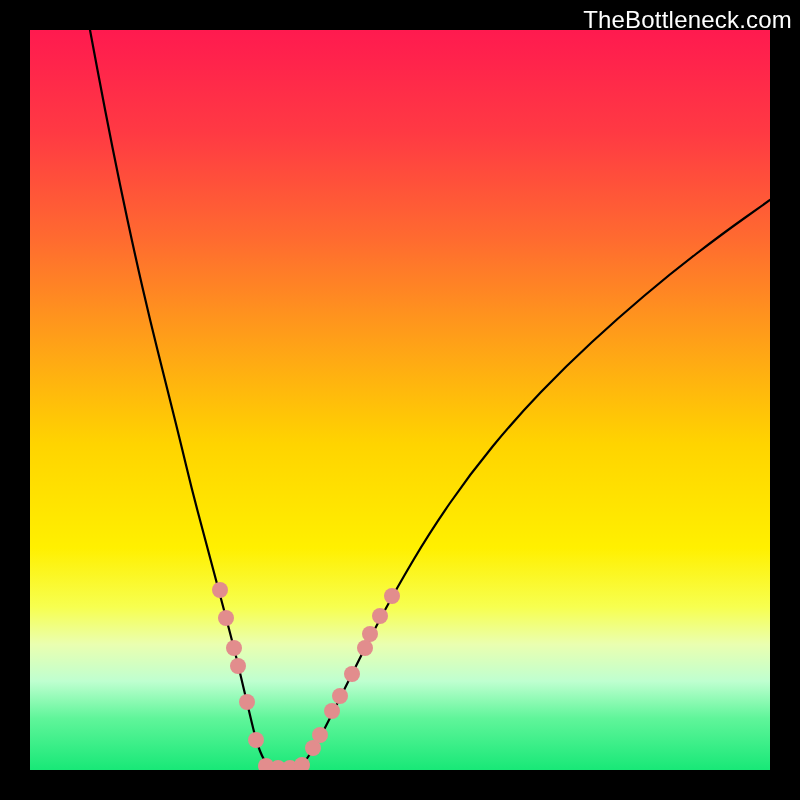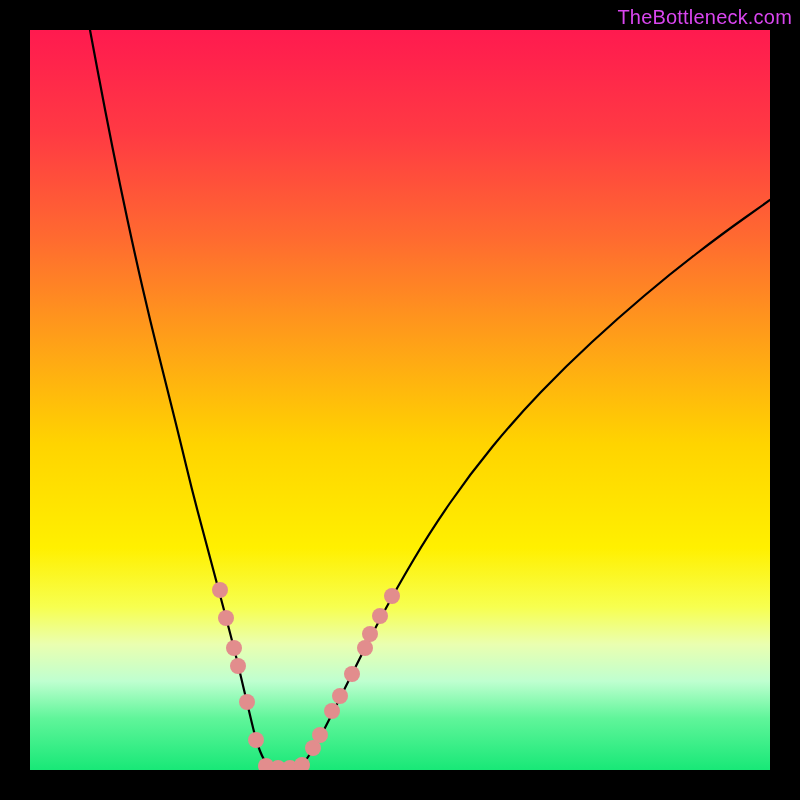--- a/index.html
+++ b/index.html
@@ -24,22 +24,22 @@
     left: 30px;
     top: 30px;
     width: 740px;
     height: 740px;
     overflow: hidden;
   }
   .watermark {
     position: absolute;
     top: 6px;
     right: 8px;
-    color: #d946ef;
-    font-size: 20px;
+    color: #ffffff;
+    font-size: 24px;
     font-weight: 500;
     letter-spacing: 0.2px;
     z-index: 50;
   }
   svg { display: block; }
 </style>
 </head>
 <body>
 
 <div class="frame">

